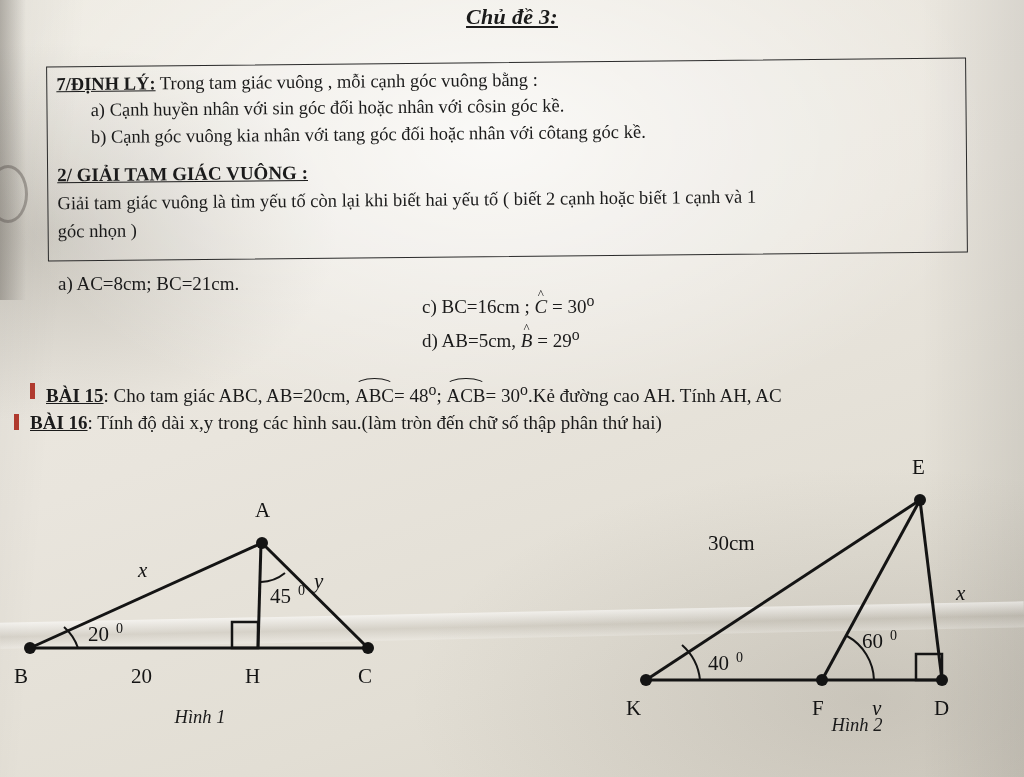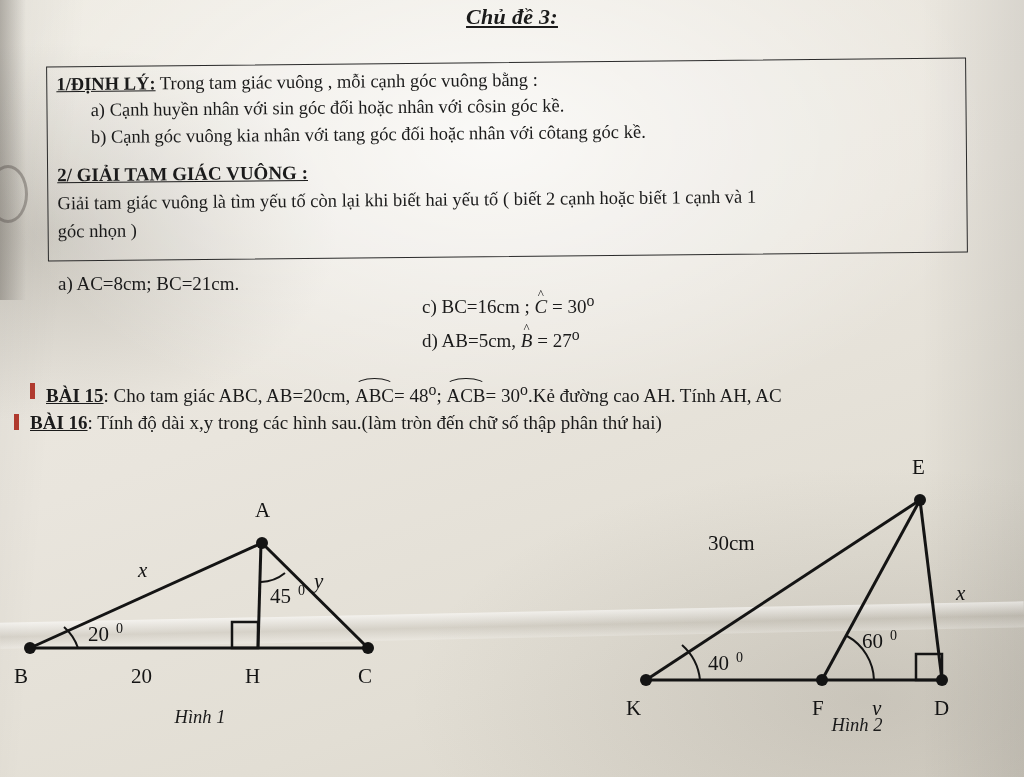--- a/index.html
+++ b/index.html
@@ -175,42 +175,42 @@
 <div class="edge-left"></div>
 <div class="ring"></div>
 
 <div class="content">
 
   <div class="topic">Chủ đề 3:</div>
 
   <div class="theory-box"></div>
   <div class="theory-inner">
     <div class="line">
-      <span class="b u">1/ĐỊNH LÝ:</span>
+      <span class="b u">7/ĐỊNH LÝ:</span>
       <span>Trong tam giác vuông , mỗi cạnh góc vuông bằng :</span>
     </div>
     <div class="line indent-a">a)  Cạnh huyền nhân với sin góc đối hoặc nhân với côsin góc kề.</div>
     <div class="line indent-a">b)  Cạnh góc vuông kia nhân với tang góc đối hoặc nhân với côtang góc kề.</div>
     <div class="line sec2 b u">2/ GIẢI TAM GIÁC VUÔNG :</div>
     <div class="sec2-body">Giải tam giác vuông là tìm yếu tố còn lại khi biết hai yếu tố ( biết 2 cạnh hoặc biết 1 cạnh và 1</div>
     <div class="sec2-body">góc nhọn )</div>
   </div>
 
   <div class="ex" id="bai14">
     <div class="sub">
       <div class="col-a">a)  AC=8cm; BC=21cm.</div>
       <div class="col-c">
         <span>c) BC=16cm ;</span>
         <span class="hatsmall"><span class="caret">^</span><span>C</span></span>
         <span>= 30</span><sup>o</sup>
       </div>
       <div class="col-d">
         <span>d) AB=5cm,</span>
         <span class="hatsmall"><span class="caret">^</span><span>B</span></span>
-        <span>= 27</span><sup>o</sup>
+        <span>= 29</span><sup>o</sup>
       </div>
     </div>
   </div>
 
   <div class="ex" id="bai15">
     <span class="mark2" style="left:-16px; top:2px;"></span>
     <span class="b u">BÀI 15</span><span>: Cho tam giác ABC, AB=20cm,</span>
     <span class="ang"><span class="bar"></span><span>ABC</span></span><span>= 48</span><sup>o</sup><span>;</span>
     <span class="ang"><span class="bar"></span><span>ACB</span></span><span>= 30</span><sup>o</sup><span>.Kẻ đường cao AH. Tính AH, AC</span>
   </div>

